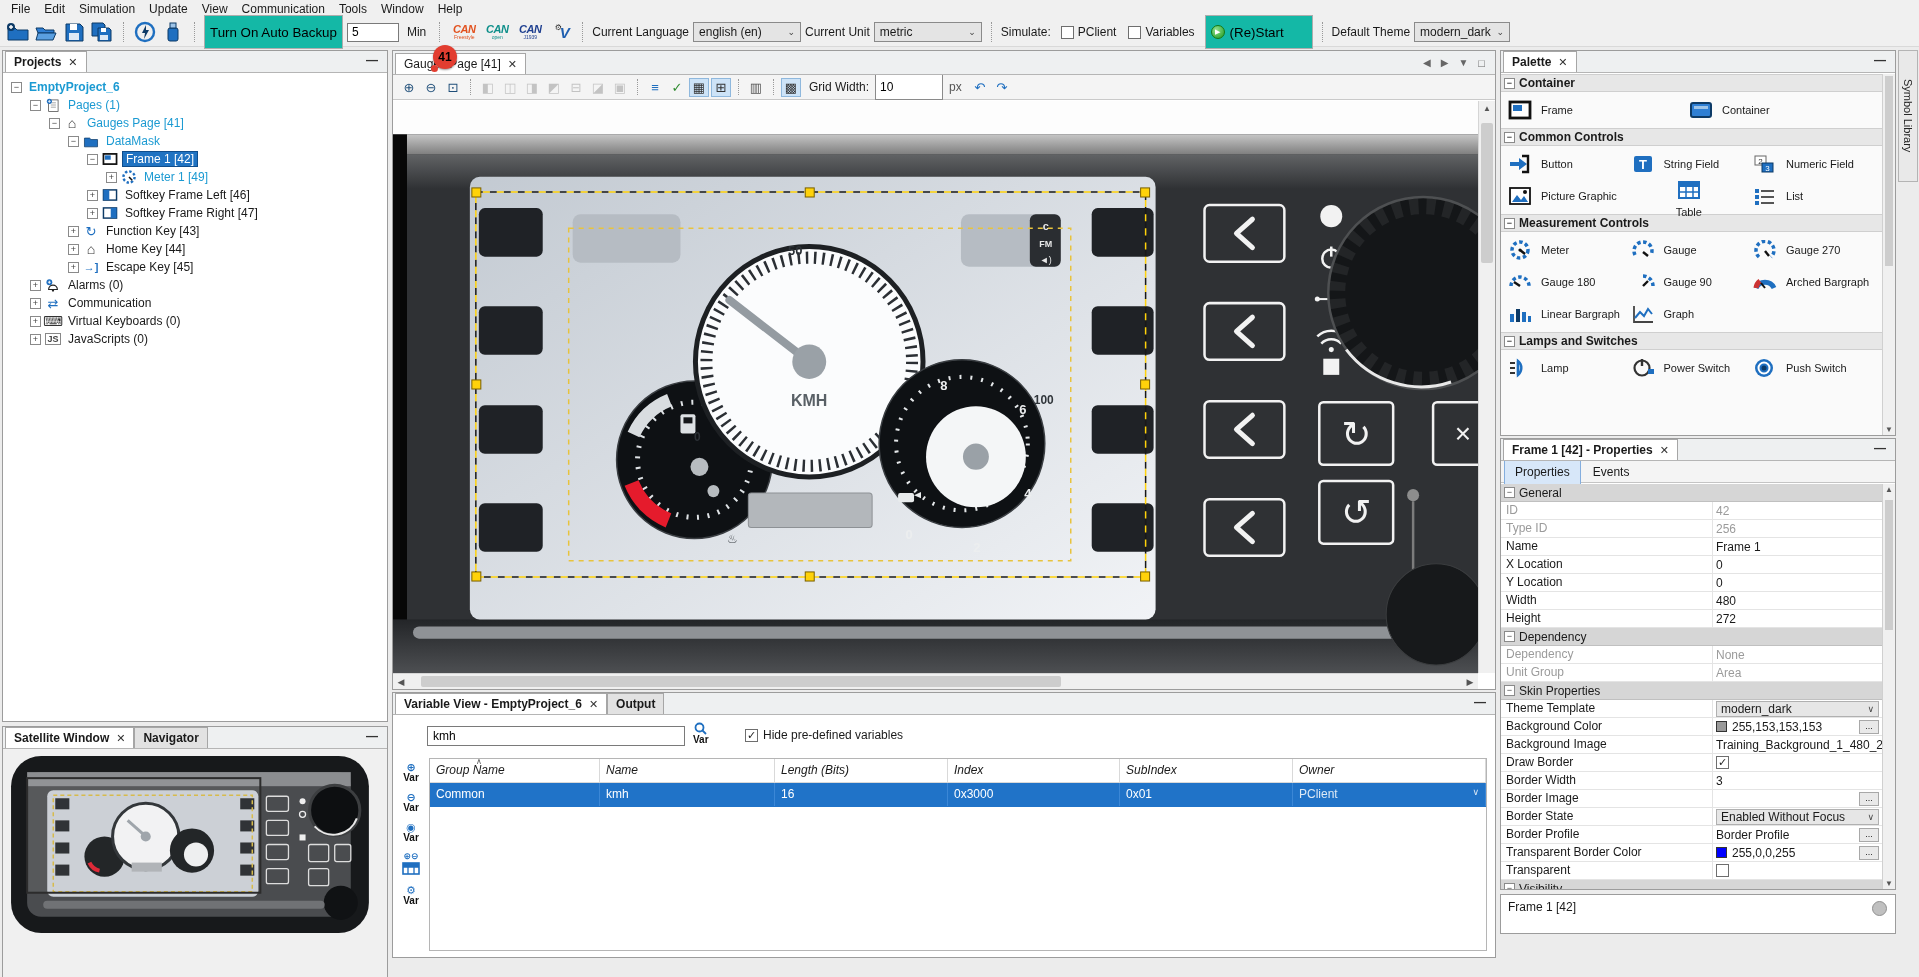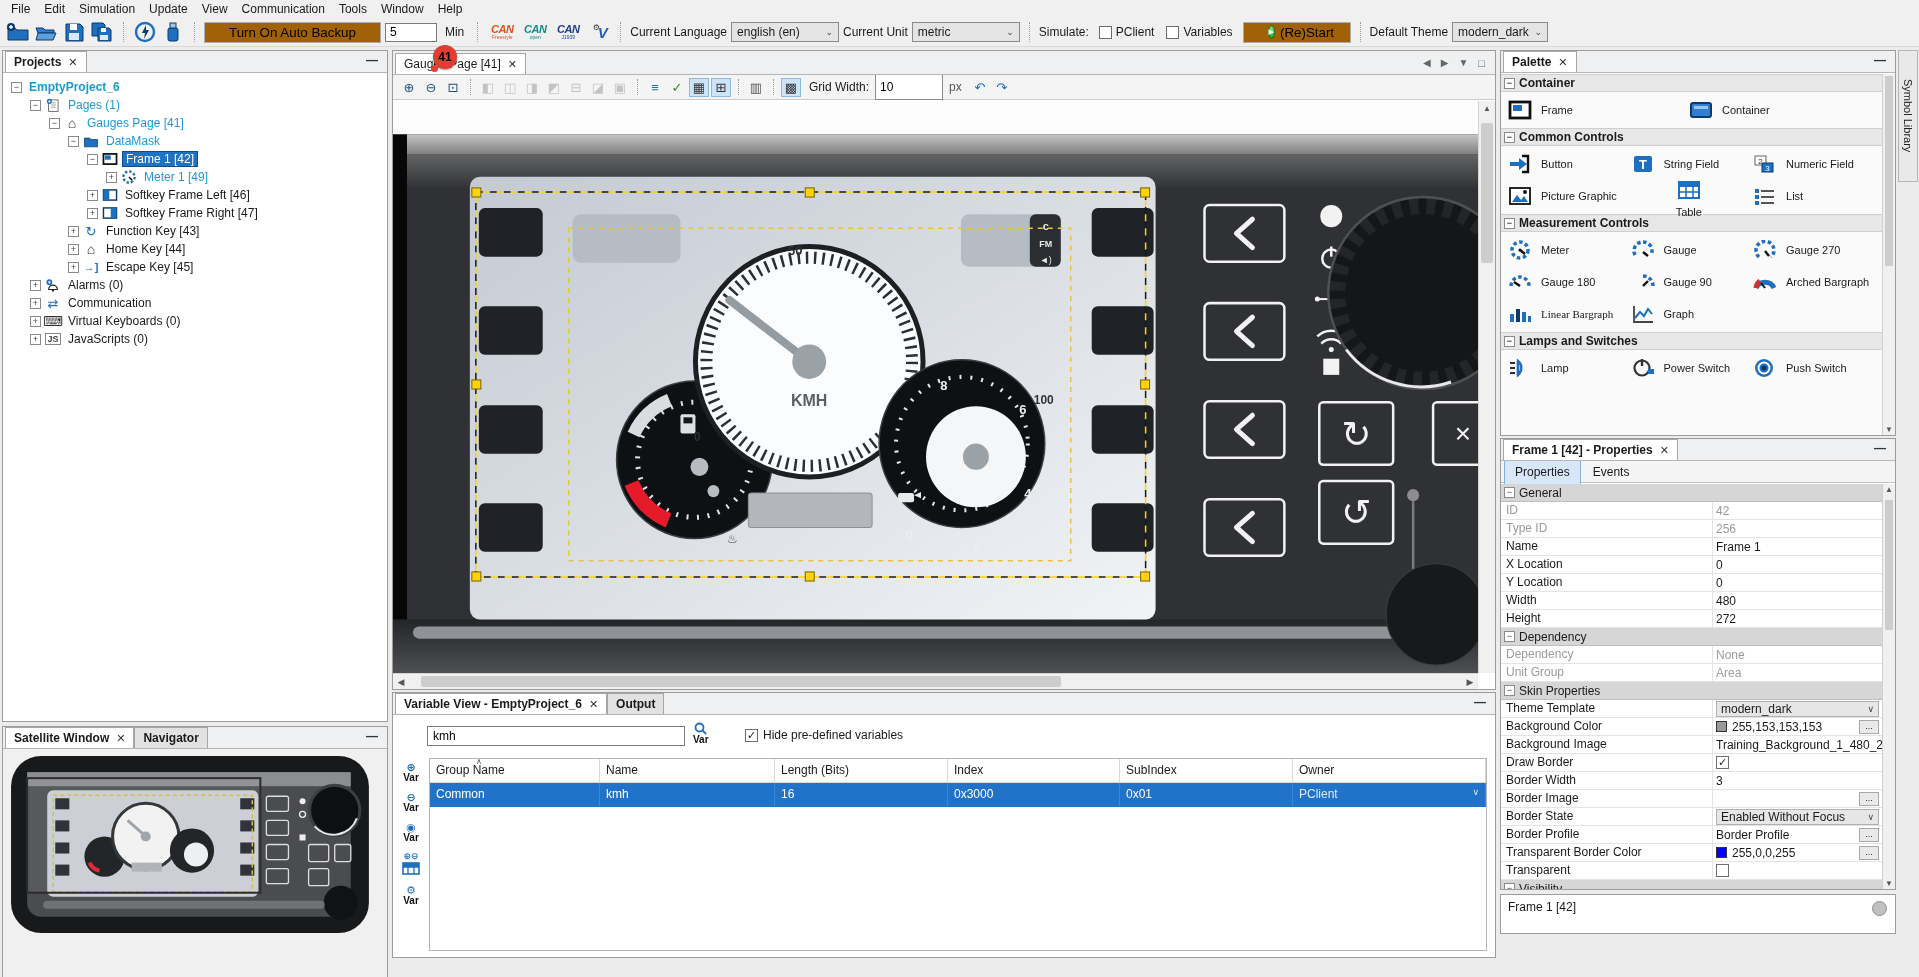--- a/index.html
+++ b/index.html
@@ -4,21 +4,21 @@
 <style>
   * { box-sizing: border-box; margin: 0; padding: 0; }
   html,body { width:1919px; height:977px; overflow:hidden; }
   body { position:relative; background:#ececec; font-family:"Liberation Sans","DejaVu Sans",sans-serif; font-size:12px; color:#1a1a1a; }
 
   
   #menubar { position:absolute; left:0; top:0; width:1919px; height:18px; background:#f0f0f0; display:flex; align-items:center; padding-left:4px; }
   .menu-item { padding:1px 7px; cursor:default; }
   #toolbar { position:absolute; left:0; top:18px; width:1919px; height:29px; background:#f0f0f0; border-bottom:1px solid #d9d9d9; display:flex; align-items:center; gap:4px; padding-left:6px; }
   .tb-sep { width:1px; height:20px; border-left:1px dotted #9a9a9a; margin:0 5px; }
-  .tb-btn { height:21px; border:1px solid #adadad; background:#a16207; padding:0 24px; display:flex; align-items:center; gap:5px; white-space:nowrap; }
+  .tb-btn { height:34px; border:1px solid #adadad; background:#14b8a6; padding:0 5px; display:flex; align-items:center; gap:5px; white-space:nowrap; }
   .tb-input { width:52px; height:19px; border:1px solid #7a7a7a; background:#fff; padding:0 4px; font:12px "Liberation Sans",sans-serif; }
   .tb-select { width:108px; height:20px; border:1px solid #8a8a8a; background:#e4e4e4; display:flex; align-items:center; justify-content:space-between; padding:0 5px; }
   .tb-select .chev { color:#444; font-size:9px; }
   .tb-icon { width:24px; height:22px; display:flex; align-items:center; justify-content:center; }
   .can-logo { display:flex; flex-direction:column; align-items:center; line-height:1; width:30px; }
   .can-logo .w { font-weight:bold; font-style:italic; font-size:11px; letter-spacing:-0.5px; }
   .can-logo .s { font-size:5px; letter-spacing:0; }
   .chk { width:13px; height:13px; border:1px solid #6e6e6e; background:#fff; display:inline-flex; align-items:center; justify-content:center; font-size:11px; color:#222; }
   .play-dot { width:14px; height:14px; border-radius:50%; background:radial-gradient(circle at 35% 30%, #8fe08f, #1f9a1f); border:1px solid #157a15; display:inline-flex; align-items:center; justify-content:center; color:#fff; font-size:7px; }
 
@@ -71,21 +71,21 @@
   #var-search { position:absolute; left:34px; top:10px; width:258px; height:20px; border:1px solid #7a7a7a; padding:0 5px; font:12px "Liberation Sans",sans-serif; }
   #var-search-ico { position:absolute; left:300px; top:6px; }
   #hide-predef { position:absolute; left:352px; top:12px; display:flex; gap:5px; align-items:center; }
   #var-strip { position:absolute; left:3px; top:46px; width:30px; display:flex; flex-direction:column; gap:9px; align-items:center; }
   .varico { display:flex; flex-direction:column; align-items:center; line-height:1; }
   .varico .g { font-size:11px; color:#1f6fc0; font-weight:bold; }
   .varico .t { font-size:10px; font-weight:bold; color:#111; }
   #var-table { position:absolute; left:36px; top:42px; right:8px; bottom:6px; border:1px solid #b5b5b5; background:#fff; }
   .vt-row { display:flex; height:24px; border-bottom:1px solid #d9d9d9; align-items:stretch; }
   .vt-cell { padding:4px 6px; border-right:1px solid #d9d9d9; overflow:hidden; white-space:nowrap; position:relative; }
-  .vt-head .vt-cell { font-weight:normal; }
+  .vt-head .vt-cell { font-weight:normal;font-style:italic; }
   .vt-row.selected { background:#2073c8; color:#fff; border-bottom-color:#2073c8; }
   .vt-row.selected .vt-cell { border-right-color:#3b87d6; }
   .sort-caret { position:absolute; left:46px; top:-2px; font-size:8px; color:#555; }
   .owner-chev { float:right; font-size:9px; color:#dce9f5; }
 
   
   #palette-panel { left:1500px; top:50px; width:396px; height:386px; }
   #palette-body { position:absolute; top:23px; left:0; right:13px; bottom:0; background:#fafafa; overflow:hidden; }
   .pal-hdr { height:18px; background:#e7e7e7; border-top:1px solid #cfcfcf; border-bottom:1px solid #cfcfcf; font-weight:bold; display:flex; align-items:center; gap:4px; padding-left:3px; }
   .pal-items { display:flex; flex-wrap:wrap; padding:2px 0 2px 4px; }
@@ -868,21 +868,21 @@
         <div class="pal-item" style="width: 32.5%;">
           <span class="ic">
             <svg width="24" height="20" viewBox="0 0 24 20">
               <path d="M3 16 A 10 10 0 0 1 21 16" fill="none" stroke="#1f6fc0" stroke-width="5"></path>
               <path d="M3 16 A 10 10 0 0 1 7 9" fill="none" stroke="#c33" stroke-width="5"></path>
               <line x1="12" y1="16" x2="8" y2="11" stroke="#111" stroke-width="2"></line>
             </svg>
           </span>
           <span class="lb">Arched Bargraph</span>
         </div>
-        <div class="pal-item" style="width: 32.5%; font-family: Liberation Serif, serif;">
+        <div class="pal-item" style="width: 32.5%;">
           <span class="ic">
             <svg width="24" height="20" viewBox="0 0 24 20">
               <rect x="2" y="10" width="4" height="8" fill="#1f6fc0"></rect>
               <rect x="8" y="5" width="4" height="13" fill="#0d3a66"></rect>
               <rect x="14" y="8" width="4" height="10" fill="#1f6fc0"></rect>
               <rect x="20" y="12" width="3" height="6" fill="#1f6fc0"></rect>
             </svg>
           </span>
           <span class="lb">Linear Bargraph</span>
         </div>

